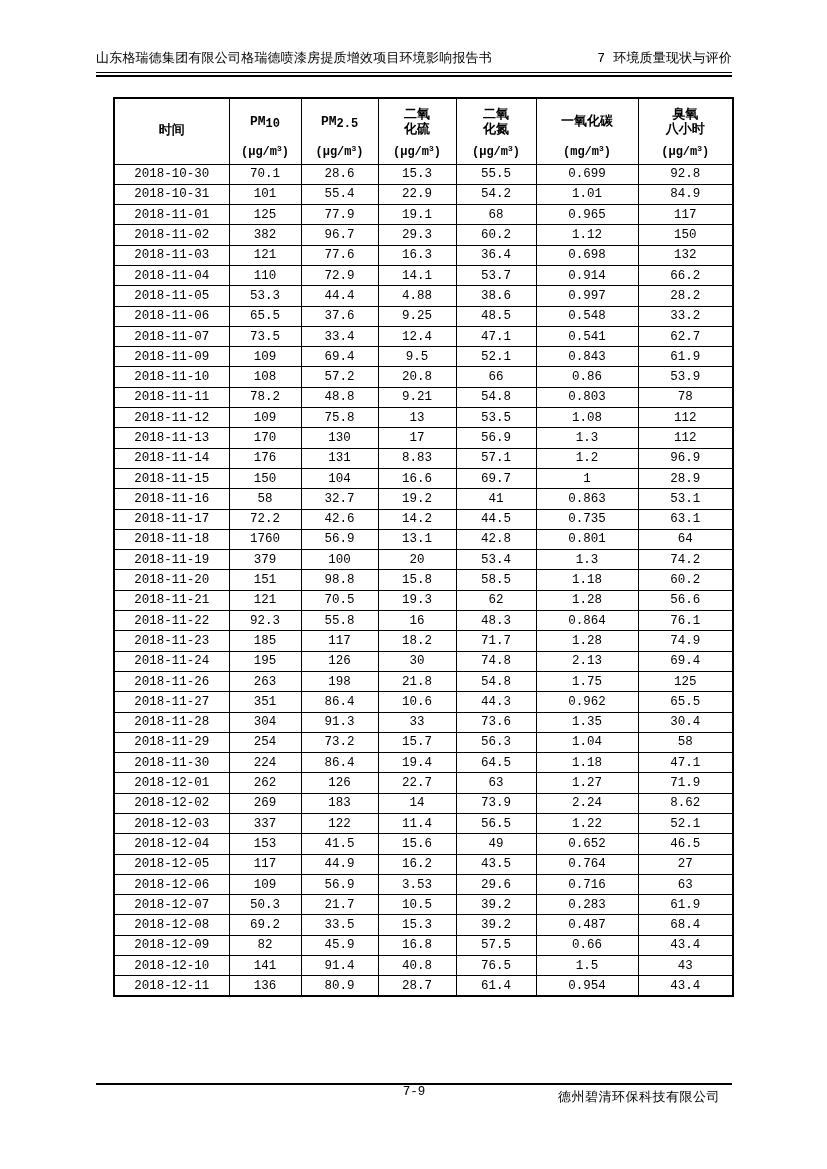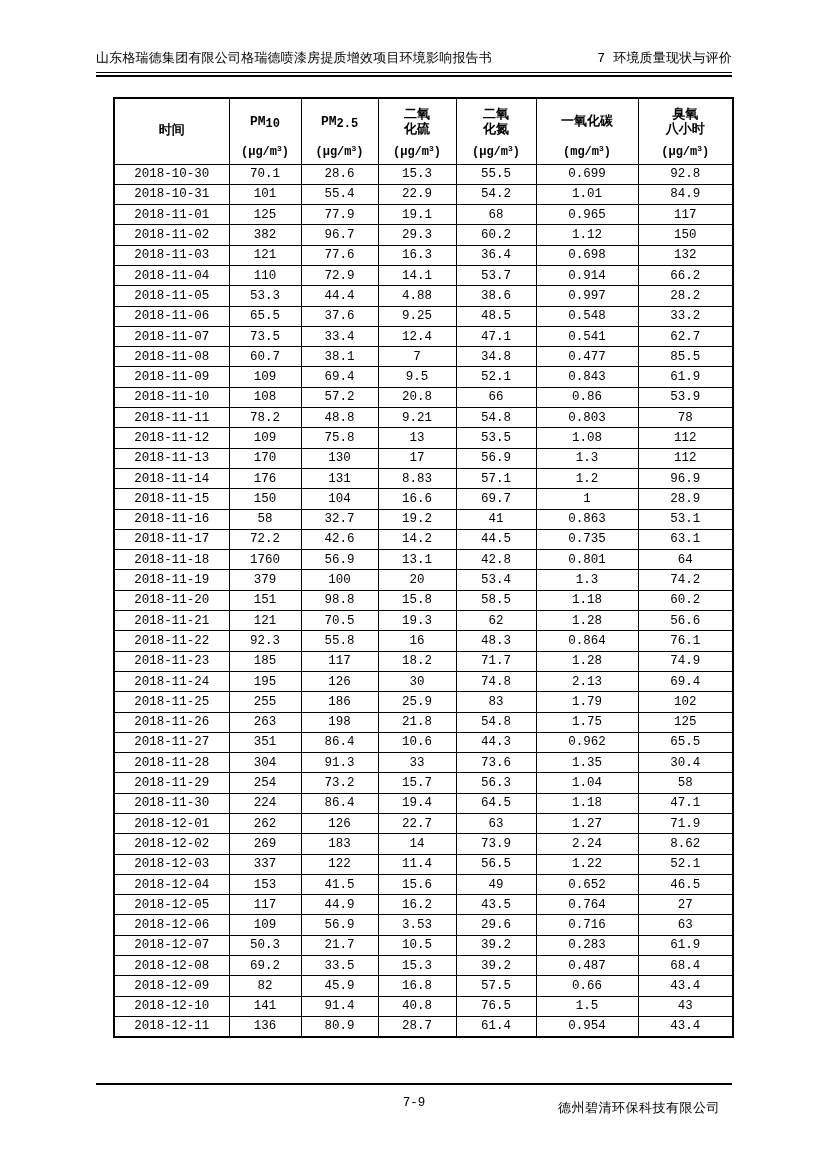--- a/index.html
+++ b/index.html
@@ -48,21 +48,21 @@
   .hc-title sub { font-size:12px; line-height:0; vertical-align:-2px; }
   .hc-unit { height:17px; font-size:12px; line-height:17px; }
   .hc-unit sup { font-size:8px; line-height:0; vertical-align:4px; }
   table.air-table td {
     height:20.3px; font-size:12.5px; line-height:18px; padding:0 2px;
   }
 
   
   .doc-footer { position:absolute; left:96px; right:95px; top:1083px; }
   .footer-rule { height:2px; background:#000; }
-  .footer-row { position:relative; height:22px; margin-top:11px; }
+  .footer-row { position:relative; height:22px; margin-top:0; }
   .footer-page {
     position:absolute; left:0; right:0; top:0;
     text-align:center; font-size:12.5px;
   }
   .footer-company {
     position:absolute; right:12px; top:3px;
     font-size:13px; letter-spacing:0.5px;
   }
 </style>
 </head>
@@ -229,29 +229,20 @@
           <tr>
             <td>2018-11-07</td>
             <td>73.5</td>
             <td>33.4</td>
             <td>12.4</td>
             <td>47.1</td>
             <td>0.541</td>
             <td>62.7</td>
           </tr>
           <tr>
-            <td>2018-11-08</td>
-            <td>60.7</td>
-            <td>38.1</td>
-            <td>7</td>
-            <td>34.8</td>
-            <td>0.477</td>
-            <td>85.5</td>
-          </tr>
-          <tr>
             <td>2018-11-09</td>
             <td>109</td>
             <td>69.4</td>
             <td>9.5</td>
             <td>52.1</td>
             <td>0.843</td>
             <td>61.9</td>
           </tr>
           <tr>
             <td>2018-11-10</td>
@@ -382,29 +373,20 @@
           <tr>
             <td>2018-11-24</td>
             <td>195</td>
             <td>126</td>
             <td>30</td>
             <td>74.8</td>
             <td>2.13</td>
             <td>69.4</td>
           </tr>
           <tr>
-            <td>2018-11-25</td>
-            <td>255</td>
-            <td>186</td>
-            <td>25.9</td>
-            <td>83</td>
-            <td>1.79</td>
-            <td>102</td>
-          </tr>
-          <tr>
             <td>2018-11-26</td>
             <td>263</td>
             <td>198</td>
             <td>21.8</td>
             <td>54.8</td>
             <td>1.75</td>
             <td>125</td>
           </tr>
           <tr>
             <td>2018-11-27</td>

